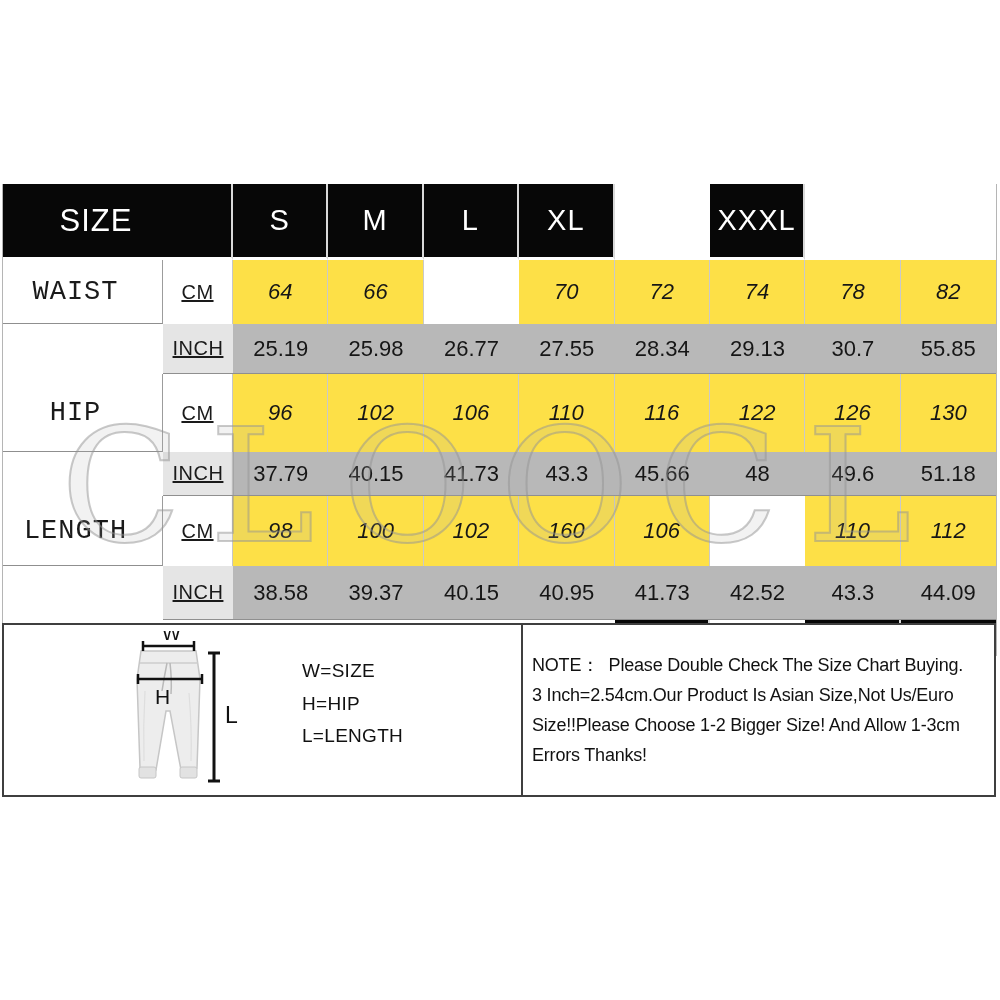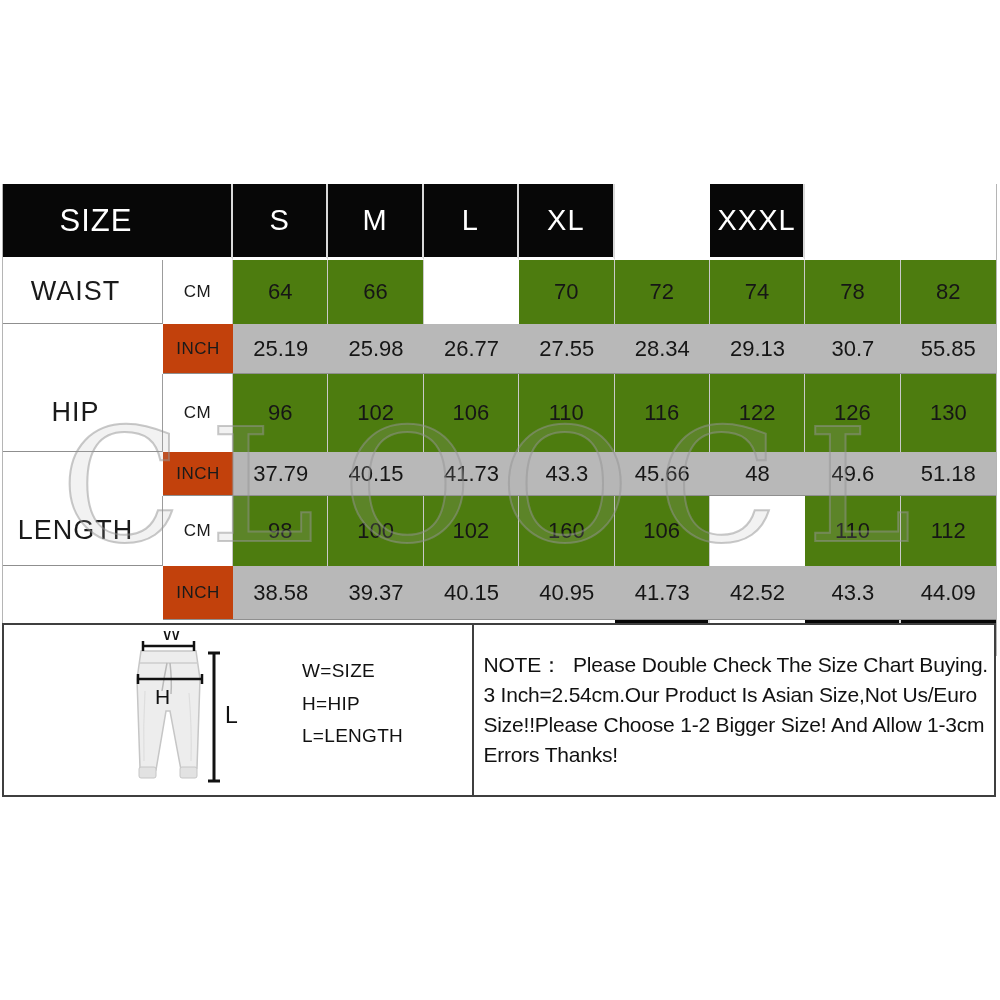--- a/index.html
+++ b/index.html
@@ -21,31 +21,31 @@
     background:#070707;color:#fff;display:flex;align-items:center;justify-content:center;
     font-size:29px;letter-spacing:1px;border-right:2px solid #d9d9d9;border-bottom:3px solid #ffffff;
   }
   .hcell.last{border-right:none;}
   .hcell.size-head{grid-column:1 / span 2;font-size:31px;padding-right:42px;}
   .mlabel{
     grid-column:1;background:#fff;display:flex;align-items:center;justify-content:center;
     font-size:27px;letter-spacing:1px;padding-right:14px;
     border-right:1px solid #9c9c9c;border-bottom:1px solid #8f8f8f;
   }
-  .row-span2{grid-row:span 2;}
+  .row-span2{grid-row:span 2;font-family:Liberation Mono, monospace;}
   .unit{
     grid-column:2;display:flex;align-items:center;justify-content:center;
-    font-size:17px;letter-spacing:.5px;
+    font-size:20px;letter-spacing:.5px;text-decoration:underline;
   }
   .unit.cm{background:#fff;border-right:1px solid #c6c6c6;}
-  .unit.inch{background:#c2410c;border-bottom:1px solid #8f8f8f;}
+  .unit.inch{background:#e5e5e5;border-bottom:1px solid #8f8f8f;}
   .val{
     display:flex;align-items:center;justify-content:center;font-size:22px;color:#161616;
   }
-  .val.cm{background:#4d7c0f;border-right:1px solid #c9c9c9;}
+  .val.cm{background:#fde047;border-right:1px solid #c9c9c9;font-style:italic;}
   .val.cm.last{border-right:none;}
   .val.inch{background:#b8b8b8;border-bottom:1px solid #8f8f8f;}
 
   
   .watermark{
     position:absolute;left:108px;top:398px;width:784px;height:175px;z-index:5;
     pointer-events:none;display:flex;align-items:center;justify-content:center;
     font-family:"DejaVu Serif","Liberation Serif",serif;
     font-size:158px;letter-spacing:28px;line-height:170px;
     color:rgba(175,175,175,0.16);
@@ -53,21 +53,21 @@
     white-space:nowrap;
   }
 
   
   .info-panel{
     position:absolute;left:2px;top:623px;width:994px;height:174px;
     border:2px solid #3f3f3f;display:flex;background:#fff;
   }
   .info-left{position:relative;width:519px;border-right:2px solid #3f3f3f;}
   .info-right{position:relative;flex:1;padding:25px 6px 0 9px;}
-  .note-line{font-size:21px;line-height:30px;color:#111;white-space:pre;letter-spacing:-0.2px;}
+  .note-line{font-size:18px;line-height:30px;color:#111;white-space:pre;letter-spacing:-0.2px;}
   .legend{position:absolute;left:298px;top:30px;}
   .legend-line{font-size:19px;line-height:32.5px;color:#111;letter-spacing:.3px;}
   .pants-svg{position:absolute;left:93px;top:6px;}
 </style>
 </head>
 <body>
 
 <div class="page">
 
   <div class="size-table">

